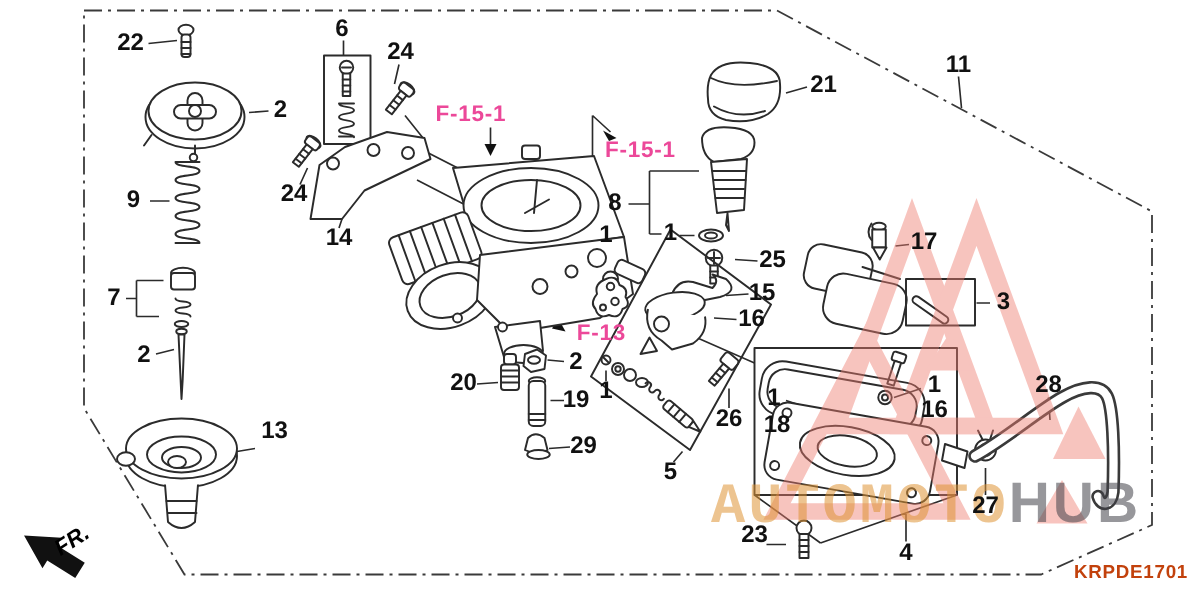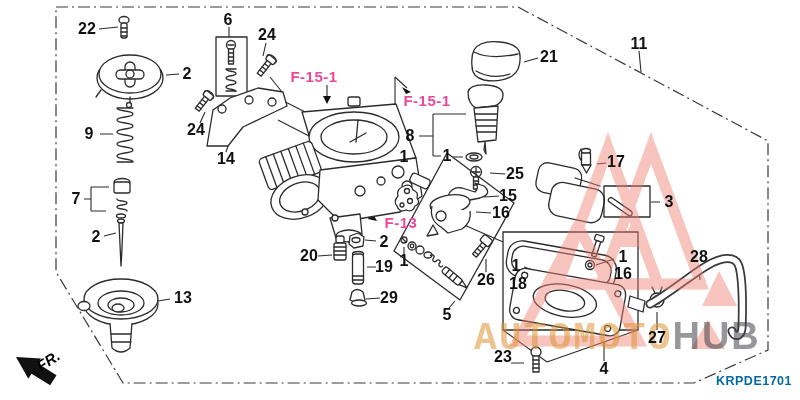--- a/index.html
+++ b/index.html
@@ -10,21 +10,21 @@
   .ln{stroke:#2b2b2b;stroke-width:1.3;fill:none;stroke-linejoin:round;stroke-linecap:round;}
   .fw{stroke:#2b2b2b;stroke-width:1.3;fill:#fff;stroke-linejoin:round;}
   .chain{stroke:#3a3a3a;stroke-width:1.2;fill:none;stroke-dasharray:12 4 2 4;}
   .lead{stroke:#2b2b2b;stroke-width:1.1;fill:none;}
   .blk{fill:#111;stroke:none;}
   .lbl{position:absolute;transform:translate(-50%,-50%);font-weight:bold;font-size:16px;
        color:#111;white-space:nowrap;line-height:1;}
   .ref{position:absolute;transform:translate(-50%,-50%);font-weight:bold;font-size:15px;
        color:#ec4899;white-space:nowrap;line-height:1;letter-spacing:.5px;}
   .code{position:absolute;transform:translate(-50%,-50%);font-weight:bold;font-size:12.5px;
-       color:#0369a1;letter-spacing:.5px;}
+       color:#c2410c;letter-spacing:.5px;}
   .fr{position:absolute;font-weight:bold;font-style:italic;font-size:15px;color:#000;
       transform:rotate(-33deg);}
   #wmtext{position:absolute;left:474px;top:317px;font-weight:bold;font-size:38px;
       letter-spacing:2px;line-height:1;white-space:nowrap;}
   #wmtext .wm1{color:rgba(222,148,53,0.55);font-family:Liberation Mono, monospace;}
   #wmtext .wm2{color:rgba(66,66,72,0.55);margin-top:16px;}
 </style>
 </head>
 <body>
 
@@ -320,21 +320,21 @@
   </g>
 </svg>
 
   <div id="wmtext"><span class="wm1">AUTOMOTO</span><span class="wm2">HUB</span></div>
 
   <div class="lbl" style="left:87px;top:29px">22</div>
   <div class="lbl" style="left:187px;top:74px">2</div>
   <div class="lbl" style="left:89px;top:134px">9</div>
   <div class="lbl" style="left:76px;top:199px">7</div>
   <div class="lbl" style="left:96px;top:237px">2</div>
-  <div class="lbl" style="left:183px;top:298px">13</div>
+  <div class="lbl" style="left:183px;top:288px">13</div>
   <div class="lbl" style="left:228px;top:20px">6</div>
   <div class="lbl" style="left:267px;top:35px">24</div>
   <div class="lbl" style="left:196px;top:130px">24</div>
   <div class="lbl" style="left:226px;top:159px">14</div>
   <div class="lbl" style="left:410px;top:136px">8</div>
   <div class="lbl" style="left:447px;top:156px">1</div>
   <div class="lbl" style="left:404px;top:157px">1</div>
   <div class="lbl" style="left:549px;top:57px">21</div>
   <div class="lbl" style="left:639px;top:44px">11</div>
   <div class="lbl" style="left:616px;top:162px">17</div>

